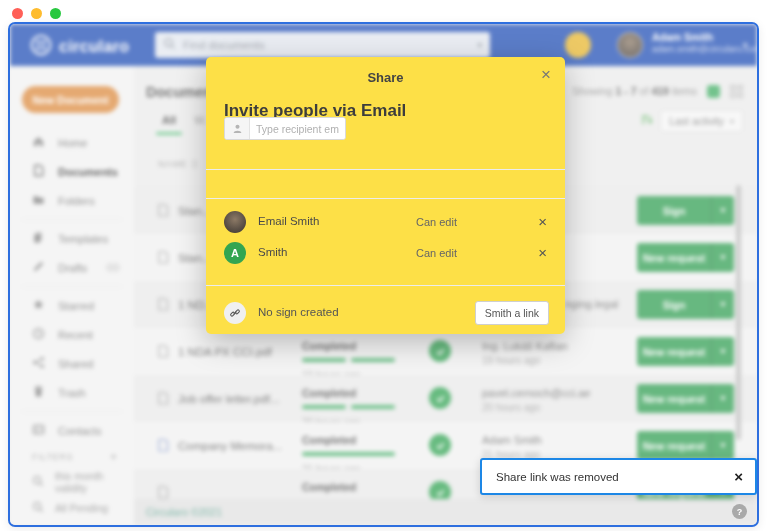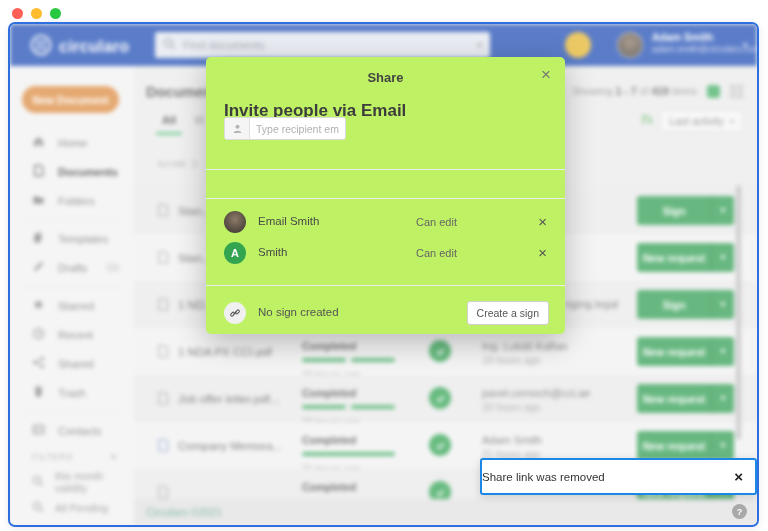--- a/index.html
+++ b/index.html
@@ -99,21 +99,21 @@
     color:#fff; font-size:10.5px; font-weight:bold; border-right:1px solid rgba(0,0,0,0.18); white-space:nowrap; }
   .actbtn .ac { width:22px; display:flex; align-items:center; justify-content:center; color:#fff; font-size:8px; }
 
   .scrollbar { position:absolute; left:602px; top:119px; width:5px; height:255px; background:#bdbdbd; border-radius:3px; }
   .mfooter { position:absolute; left:0; bottom:0; width:100%; height:26px; background:#e2e2e2;
     display:flex; align-items:center; padding-left:12px; font-size:10.5px; color:#54a08c; }
   .help { position:absolute; right:10px; bottom:6px; width:15px; height:15px; border-radius:50%;
     background:#a9a9a9; color:#fff; font-size:9px; font-weight:bold; display:flex; align-items:center; justify-content:center; z-index:6; }
 
   
-  .modal { position:absolute; left:196px; top:33px; width:359px; height:277px; background:#bef264;
+  .modal { position:absolute; left:196px; top:33px; width:359px; height:277px; background:#fde047;
     border-radius:5px; box-shadow:0 8px 30px rgba(0,0,0,0.25); z-index:10; }
   .m-close { position:absolute; right:14px; top:8px; font-size:17px; color:#777; cursor:default; }
   .m-title { position:absolute; left:0; top:13px; width:100%; text-align:center; font-size:13px; font-weight:bold; color:#444; }
   .m-invite { position:absolute; left:18px; top:44px; font-size:17px; font-weight:bold; color:#3d3d3d; }
   .m-inputwrap { position:absolute; left:18px; top:60px; width:122px; height:23px;
     border:1px solid #d9d9d9; border-radius:3px; display:flex; background:#fff; overflow:hidden; }
   .m-inputicon { width:25px; background:#f5f5f5; border-right:1px solid #e3e3e3;
     display:flex; align-items:center; justify-content:center; }
   .m-inputwrap input { flex:1; border:none; outline:none; font-size:10.5px; padding:0 6px; min-width:0;
     font-family:"Liberation Sans", sans-serif; color:#444; }
@@ -132,21 +132,21 @@
   .m-linkic { position:absolute; left:18px; top:9px; width:22px; height:22px; border-radius:50%;
     background:#f0f0f0; display:flex; align-items:center; justify-content:center; }
   .m-linklabel { position:absolute; left:52px; top:13px; font-size:11.5px; color:#555; }
   .m-createlink { position:absolute; right:16px; top:8px; border:1px solid #cfcfcf; border-radius:3px;
     background:#fff; padding:5px 9px; font-size:10.5px; color:#555; }
 
   
   .toast { position:absolute; left:470px; top:434px; width:277px; height:37px; background:#fff;
     border:2px solid #1d87e6; border-radius:3px; z-index:11; display:flex; align-items:center;
     box-shadow:0 2px 8px rgba(0,0,0,0.15); }
-  .toast-msg { flex:1; font-size:11.5px; color:#333; }
+  .toast-msg { flex:1; padding-left:14px; font-size:11.5px; color:#333; }
   .toast-x { padding-right:12px; font-size:15px; font-weight:bold; color:#222; }
 </style>
 </head>
 <body>
 
 <div class="stage">
 
   <div class="traffic">
     <span class="tl red"></span>
     <span class="tl yellow"></span>
@@ -504,21 +504,21 @@
       <div class="m-div" style="top:228px"></div>
       <div class="m-linkrow">
         <span class="m-linkic">
           <svg width="12" height="12" viewBox="0 0 14 14">
               <path d="M5.3 8.7 L8.7 5.3" stroke="#555" stroke-width="1.3"></path>
               <rect x="1.6" y="6.8" width="5.2" height="3.1" rx="1.55" transform="rotate(-45 4.2 8.35)" fill="none" stroke="#555" stroke-width="1.2"></rect>
               <rect x="7.2" y="4.1" width="5.2" height="3.1" rx="1.55" transform="rotate(-45 9.8 5.65)" fill="none" stroke="#555" stroke-width="1.2"></rect>
             </svg>
         </span>
         <span class="m-linklabel">No sign created</span>
-        <span class="m-createlink">Create a sign</span>
+        <span class="m-createlink">Smith a link</span>
       </div>
     </div>
 
     <div class="toast">
       <span class="toast-msg">Share link was removed</span>
       <span class="toast-x">×</span>
     </div>
 
     <div class="help">?</div>
   </div>

